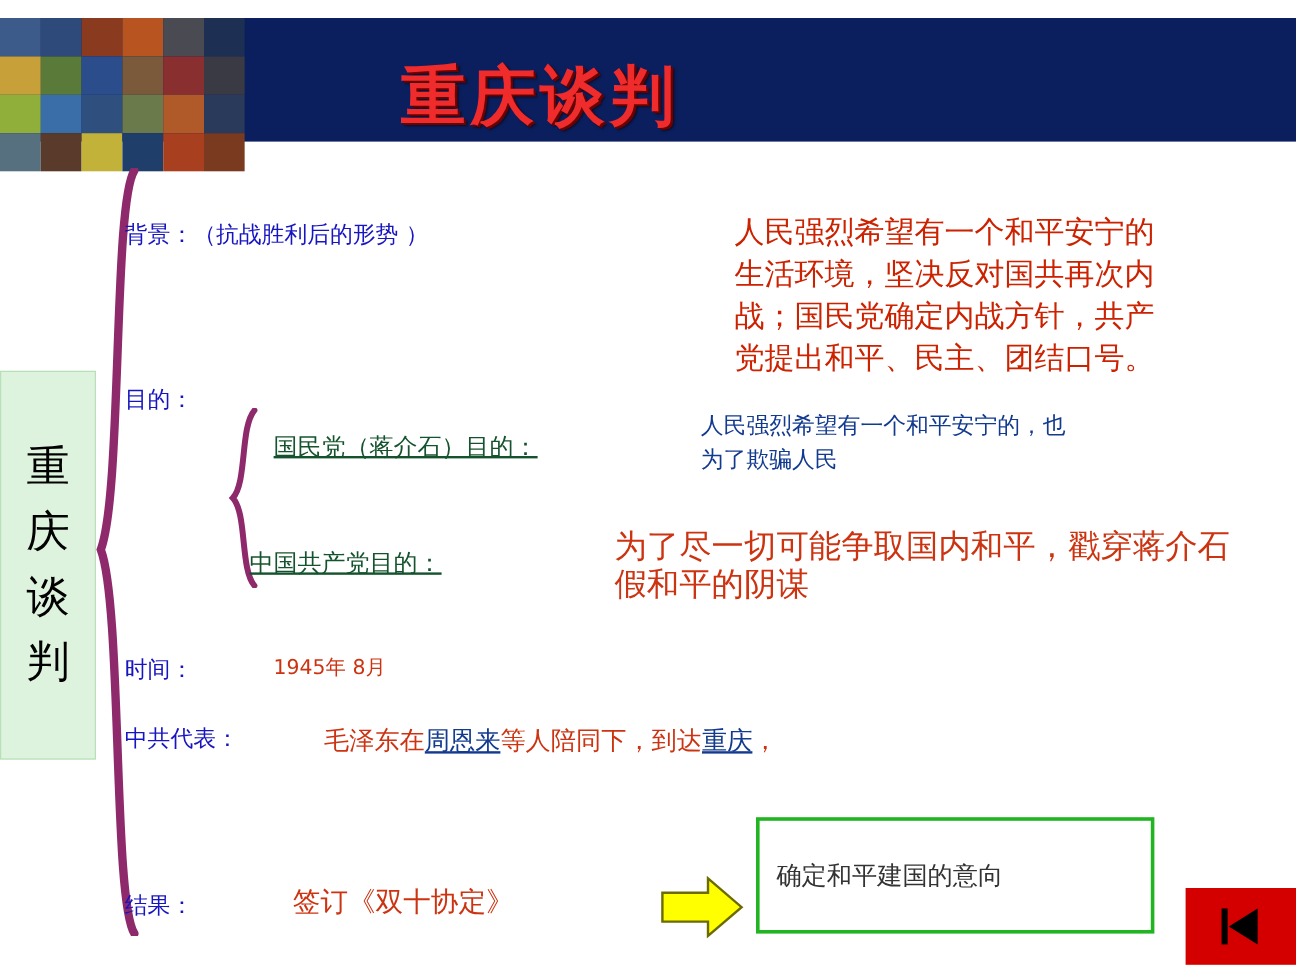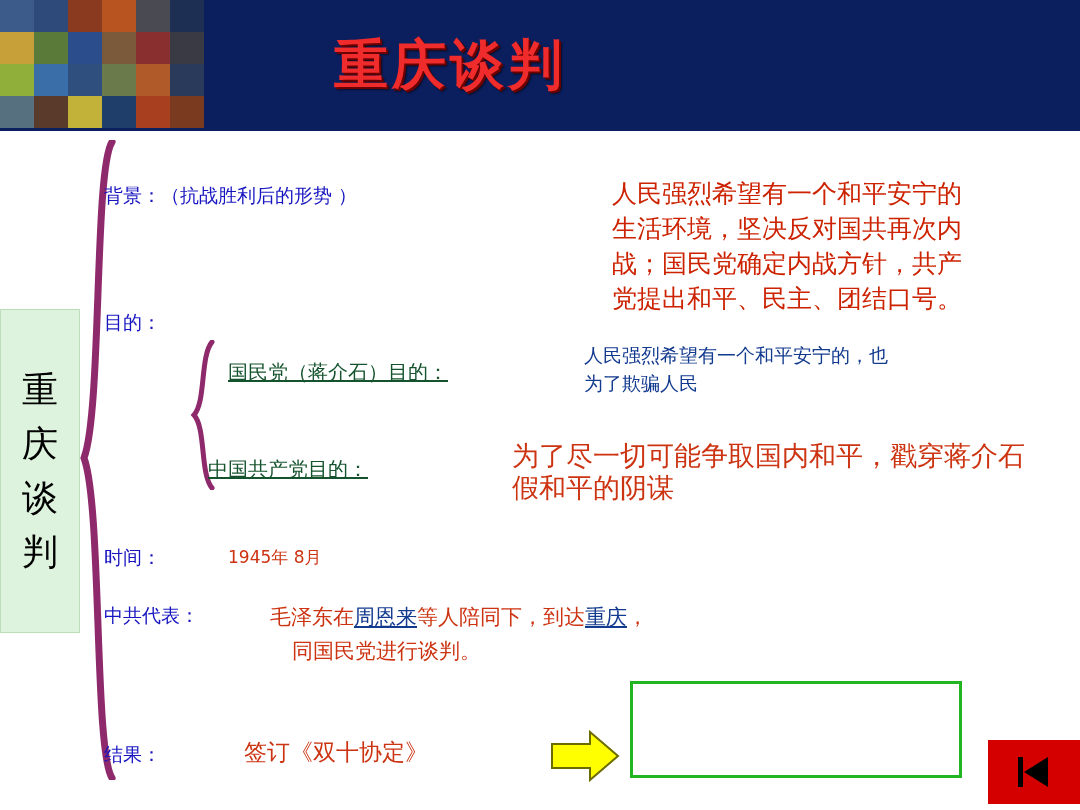--- a/index.html
+++ b/index.html
@@ -5,21 +5,21 @@
   html,body{margin:0;padding:0;}
   body{
     width:1080px;height:810px;
     background:#ffffff;
     font-family:"DejaVu Sans","Liberation Sans",sans-serif;
     position:relative;
     overflow:hidden;
   }
   
   .header{
-    position:absolute;left:0;top:0;width:1080px;height:131px;
+    position:absolute;left:0;top:15px;width:1080px;height:103px;
     background:#0b1f5e;
   }
   .photo-strip{
     position:absolute;left:0;top:0;width:204px;height:128px;
     display:grid;grid-template-columns:repeat(6,34px);grid-template-rows:repeat(4,32px);
     overflow:hidden;
   }
   .photo-cell{width:34px;height:32px;}
   .title-wrap{
     position:absolute;left:204px;top:0;width:876px;height:131px;
@@ -124,44 +124,45 @@
 <svg class="brace-small" viewBox="0 0 26 150" preserveAspectRatio="none">
   <path d="M22 2 C10 16 16 62 4 75 C16 88 10 134 22 148" fill="none" stroke="#8e2a6b" stroke-width="5" stroke-linecap="round"></path>
 </svg>
 
 <div class="lbl" style="left:104px;top:183px;">背景：（抗战胜利后的形势 ）</div>
 <div class="bigred" style="left:570px;top:176px;">人民强烈希望有一个和平安宁的
 生活环境，坚决反对国共再次内
 战；国民党确定内战方针，共产
 党提出和平、民主、团结口号。</div>
 
-<div class="lbl" style="left:104px;top:310px;">目的：</div>
+<div class="lbl" style="left:104px;top:320px;">目的：</div>
 
 <div class="sub-lbl" style="left:228px;top:359px;">国民党（蒋介石）目的：</div>
 <div class="note navy" style="left:584px;top:341px;">人民强烈希望有一个和平安宁的，也
 为了欺骗人民</div>
 
 <div class="sub-lbl" style="left:208px;top:456px;">中国共产党目的：</div>
 <div class="note red" style="left:512px;top:440px;font-size:27px;line-height:32px;">为了尽一切可能争取国内和平，戳穿蒋介石
 假和平的阴谋</div>
 
 <div class="lbl" style="left:104px;top:545px;">时间：</div>
 <div class="note red" style="left:228px;top:543px;font-size:17px;">1945年 8月</div>
 
 <div class="lbl" style="left:104px;top:603px;">中共代表：</div>
-<div class="note red" style="left:270px;top:600px;font-size:21px;line-height:34px;"><span>毛泽东在</span><span class="under navy">周恩来</span><span>等人陪同下，到达</span><span class="under navy">重庆</span><span>，</span><br><span style="margin-left:22px;display:inline-block;">同国民党进行谈判。</span></div>
+<div class="note red" style="left:270px;top:600px;font-size:21px;line-height:34px;"><span>毛泽东在</span><span class="under navy">周恩来</span><span>等人陪同下，到达</span><span class="under navy">重庆</span><span>，</span><br></div>
 
 <div class="lbl" style="left:104px;top:742px;">结果：</div>
 <div class="note red" style="left:244px;top:738px;font-size:23px;">签订《双十协定》</div>
 
 <svg class="arrow" viewBox="0 0 70 52">
   <path d="M2 14 L40 14 L40 2 L68 26 L40 50 L40 38 L2 38 Z" fill="#ffff00" stroke="#6b6b00" stroke-width="2"></path>
 </svg>
 
 <div class="result-box">
+  <div>确定和平建国的意向</div>
 </div>
 
 <div class="nav-btn">
   <svg width="40" height="34" viewBox="0 0 40 34">
     <polygon points="34,2 34,32 10,17" fill="#000000"></polygon>
     <rect x="4" y="2" width="5" height="30" fill="#000000"></rect>
   </svg>
 </div>
 
 </body></html>

